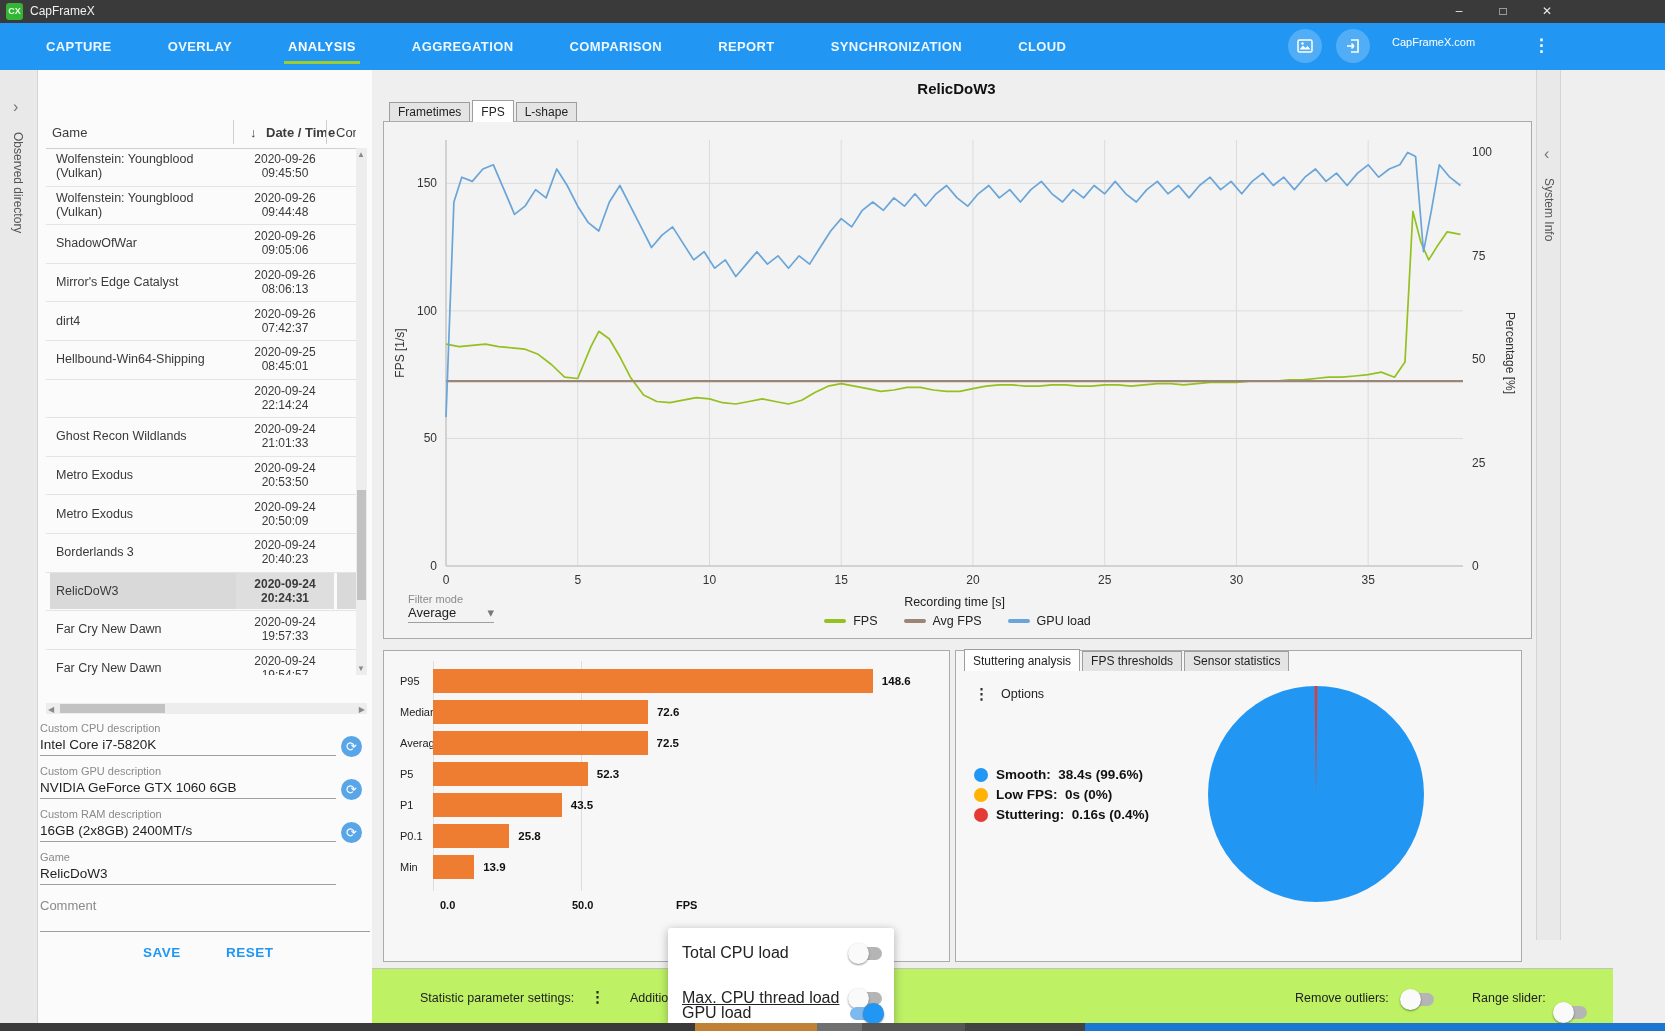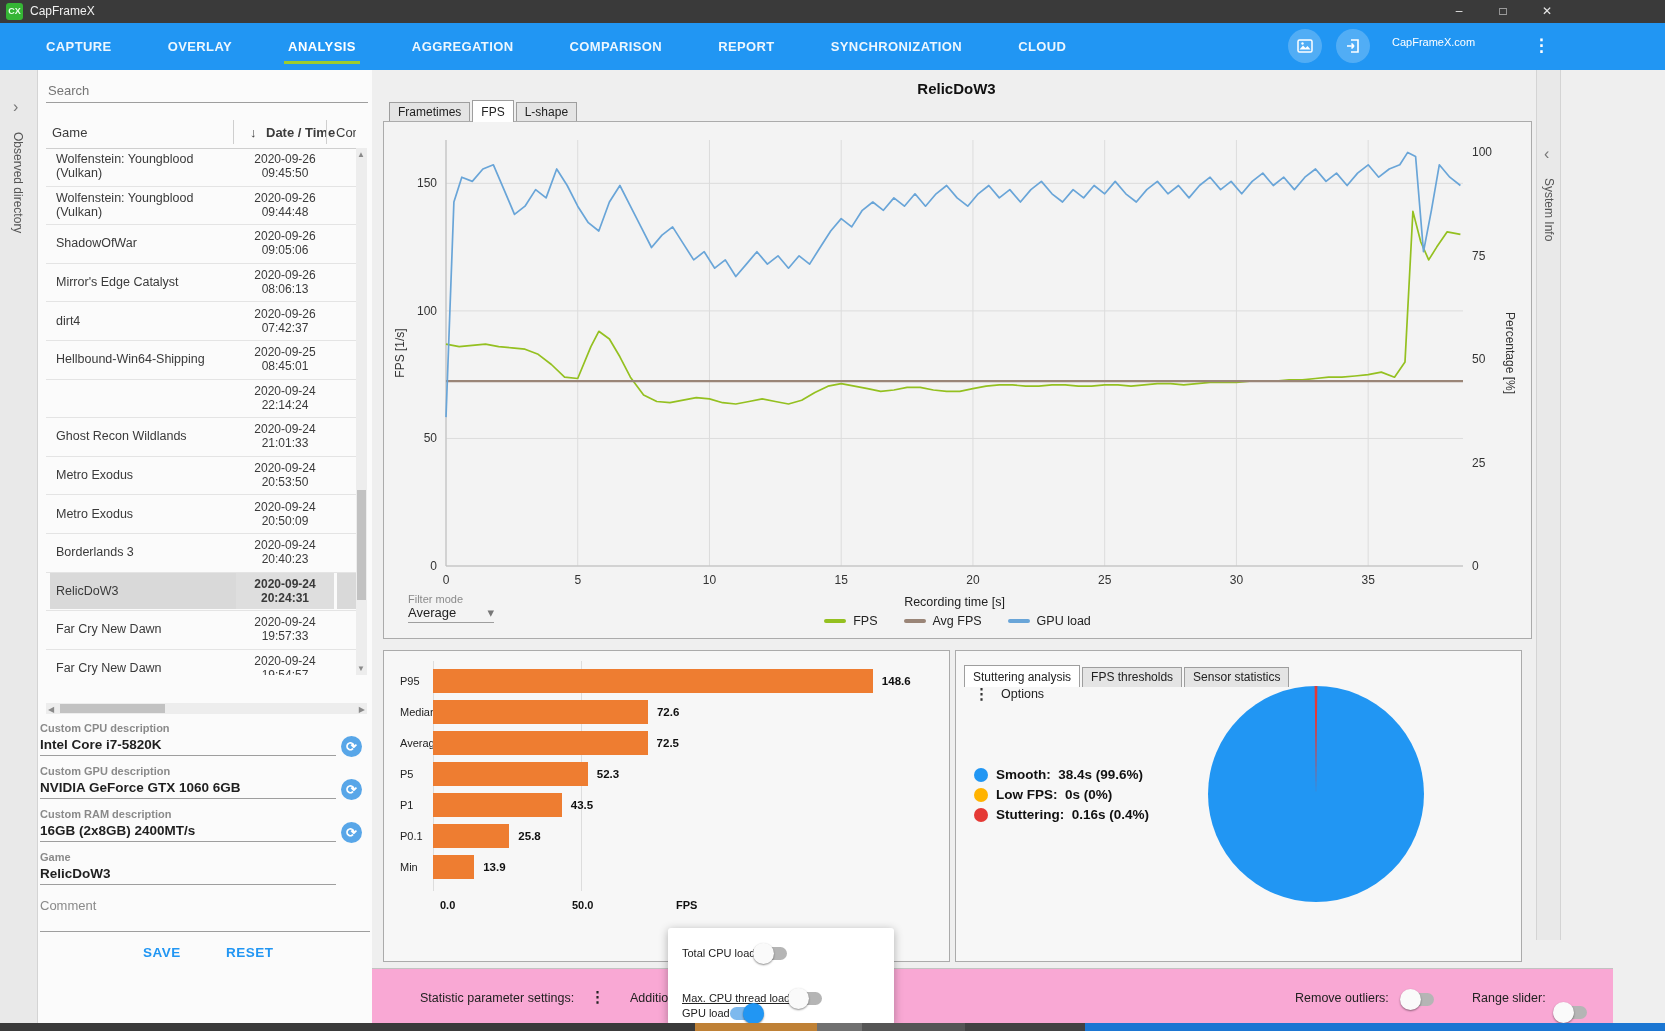--- a/index.html
+++ b/index.html
@@ -68,37 +68,37 @@
   .leg-swatch{display:inline-block;width:22px;height:4px;border-radius:2px;margin-right:7px;vertical-align:2px;}
   
   .panel{background:#f7f7f7;border:1px solid #ababab;}
   #bar-panel{left:11px;top:580px;width:565px;height:310px;}
   .bar-label{position:absolute;font-size:11px;color:#222;width:44px;text-align:left;}
   .bar{position:absolute;height:24px;background:#ee7d31;}
   .bar-value{position:absolute;font-size:11.5px;font-weight:bold;color:#111;}
   .bar-grid{position:absolute;width:1px;background:#dddddd;top:10px;height:230px;}
   .bar-tick{position:absolute;font-size:11px;font-weight:bold;color:#111;}
   #stutter-panel{left:583px;top:580px;width:565px;height:310px;}
-  #stutter-tabs{left:8px;top:16px;}
+  #stutter-tabs{left:8px;top:0px;}
   #options-row{left:18px;top:34px;display:flex;align-items:center;gap:12px;font-size:12.5px;color:#222;cursor:pointer;}
   .st-leg-row{position:absolute;display:flex;align-items:center;font-size:13.5px;font-weight:bold;color:#111;}
   .st-dot{width:14px;height:14px;border-radius:50%;margin-right:8px;}
   
-  #bottom-bar{left:0;top:898px;width:1241px;height:55px;background:#f9a8d4;border-top:1px solid #c2c2c2;}
+  #bottom-bar{left:0;top:898px;width:1241px;height:55px;background:#bef264;border-top:1px solid #c2c2c2;}
   .bb-label{font-size:12.5px;color:#222;}
   .toggle{position:relative;width:32px;height:13px;border-radius:7px;background:#b5b5b5;cursor:pointer;}
   .toggle .knob{position:absolute;left:-2px;top:-4px;width:21px;height:21px;border-radius:50%;
                 background:#fafafa;box-shadow:0 1px 2px rgba(0,0,0,.45);}
   .toggle.on{background:#7db9ee;}
   .toggle.on .knob{left:13px;background:#2196F3;}
   
   #popup{left:296px;top:858px;width:226px;height:97px;background:#fff;border-radius:3px;
          box-shadow:0 2px 10px rgba(0,0,0,.3);z-index:40;overflow:hidden;}
   .pop-row{position:absolute;left:14px;right:12px;height:24px;display:flex;align-items:center;
-           font-size:11px;color:#222;}
+           justify-content:space-between;font-size:16px;color:#222;}
   
   #taskbar{left:0;top:1023px;width:1665px;height:8px;display:flex;z-index:90;}
   svg text{font-family:"Liberation Sans",sans-serif;}
 </style>
 </head>
 <body>
 
 <div class="abs" id="titlebar">
   <div class="abs" id="logo">CX</div>
   <div class="abs" id="wintitle">CapFrameX</div>
@@ -134,21 +134,20 @@
   <div class="abs" id="nav-site" style="left:1392px;">CapFrameX.com</div>
   <div class="abs" id="nav-kebab" style="left:1533px;">⋮</div>
 </div>
 
 <div class="abs strip" style="left:0;top:70px;width:37px;height:961px;">
   <div class="abs strip-chevron" style="left:13px;top:28px;">›</div>
   <div class="abs strip-label" style="left:11px;top:62px;">Observed directory</div>
 </div>
 
 <div class="abs" id="sidebar">
-  <input class="abs" id="search" placeholder="Search" style="">
   <div class="abs" id="thead">
     <span class="abs" style="left:6px;top:9px;">Game</span>
     <span class="abs" style="left:204px;top:9px;font-weight:bold;">↓</span>
     <span class="abs" style="left:220px;top:9px;font-weight:bold;">Date / Time</span>
     <span class="abs" style="left:290px;top:9px;width:20px;overflow:hidden;white-space:nowrap;">Comment</span>
   </div>
   <div class="abs th-sep" style="left:195px;"></div>
   <div class="abs th-sep" style="left:288px;"></div>
   <div class="abs" id="rows">
       <div class="lrow">
@@ -268,21 +267,21 @@
     <div class="abs sarrow" style="left:1px;top:2px;">▲</div>
     <div class="abs sthumb" style="left:1px;top:342px;width:9px;height:110px;"></div>
     <div class="abs sarrow" style="left:1px;bottom:2px;">▼</div>
   </div>
 
   <div class="abs sbar" style="left:8px;top:633px;width:321px;height:11px;">
     <div class="abs sarrow" style="left:2px;top:2px;">◀</div>
     <div class="abs sthumb" style="left:14px;top:1px;width:105px;height:9px;"></div>
     <div class="abs sarrow" style="right:2px;top:2px;">▶</div>
   </div>
-  <div id="form" class="abs" style="left:0;top:652px;width:334px;font-weight:bold;">
+  <div id="form" class="abs" style="left:0;top:652px;width:334px;">
       <div style="position: relative; margin: 0px 0px 9px 2px;">
         <div class="f-label">Custom CPU description</div>
         <div class="f-value" style="margin-top: 3px; height: 18px; width: 292px; white-space: nowrap;">Intel Core i7-5820K</div>
         <div class="f-line" style="width: 296px;"></div>
         <div class="refresh-btn" style="position: absolute; right: 10px; top: 14px;">⟳</div>
       </div>
       <div style="position: relative; margin: 0px 0px 9px 2px;">
         <div class="f-label">Custom GPU description</div>
         <div class="f-value" style="margin-top: 3px; height: 18px; width: 292px; white-space: nowrap;">NVIDIA GeForce GTX 1060 6GB</div>
         <div class="f-line" style="width: 296px;"></div>

